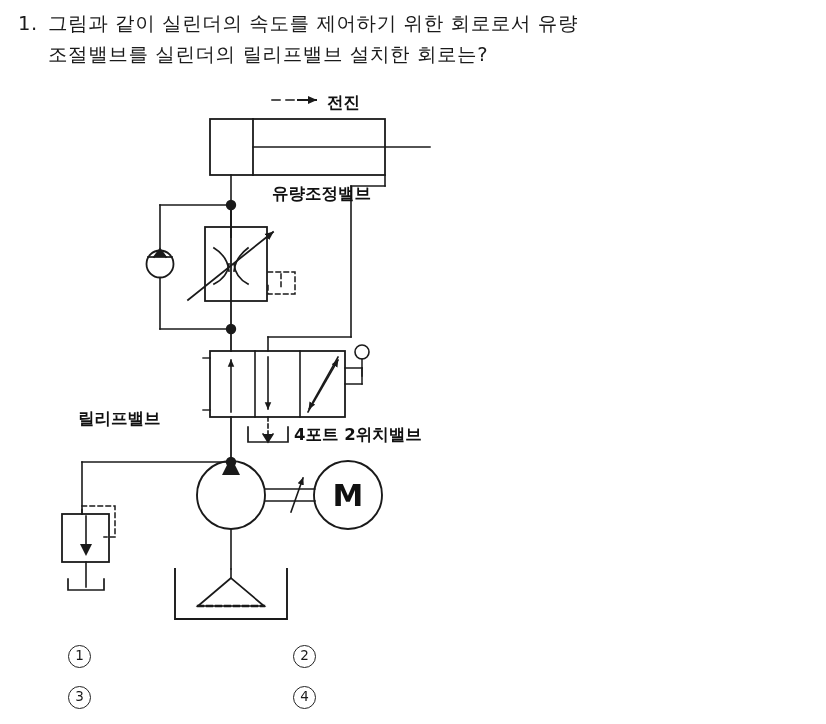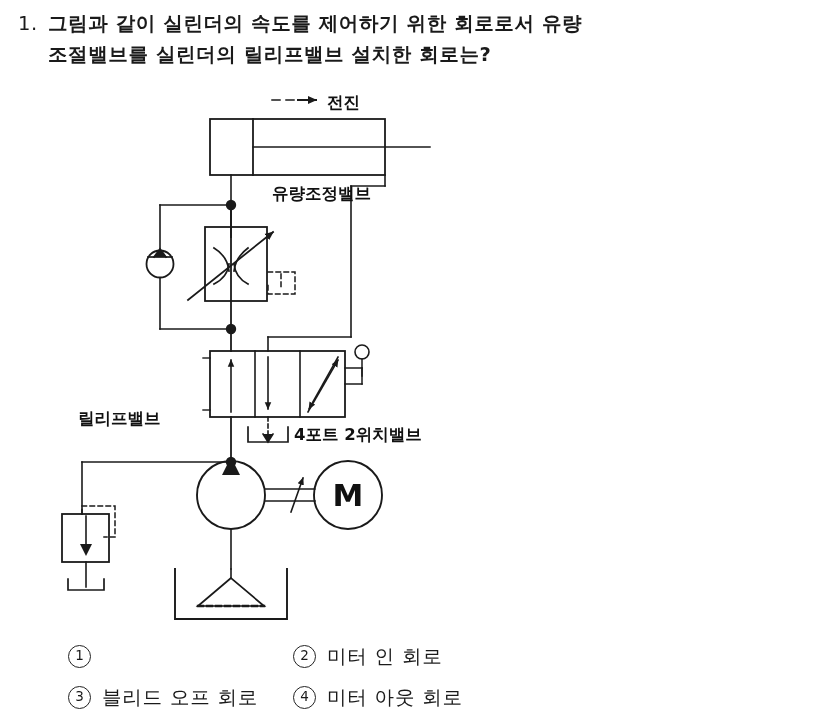--- a/index.html
+++ b/index.html
@@ -30,21 +30,21 @@
     font-size: 19.5px;
     line-height: 31px;
     letter-spacing: 0.6px;
     white-space: pre;
   }
   .q-number {
     width: 30px;
     flex: 0 0 30px;
     text-align: left;
   }
-  .q-text { flex: 1 1 auto; font-weight: bold; }
+  .q-text { flex: 1 1 auto; }
   .q-line.cont .q-number { visibility: hidden; }
 
   
   #diagram-wrap {
     position: absolute;
     left: 0;
     top: 82px;
     width: 656px;
     height: 548px;
   }
@@ -277,26 +277,23 @@
 </svg>
 </div>
 
 <div id="options-block">
   <div class="opt-row">
     <div class="opt-cell col-a">
       <span class="opt-marker">1</span>
     </div>
     <div class="opt-cell col-b">
       <span class="opt-marker">2</span>
-      <span>미터 인 회로</span>
     </div>
   </div>
   <div class="opt-row">
     <div class="opt-cell col-a">
       <span class="opt-marker">3</span>
-      <span>블리드 오프 회로</span>
     </div>
     <div class="opt-cell col-b">
       <span class="opt-marker">4</span>
-      <span>미터 아웃 회로</span>
     </div>
   </div>
 </div>
 
 </body></html>

